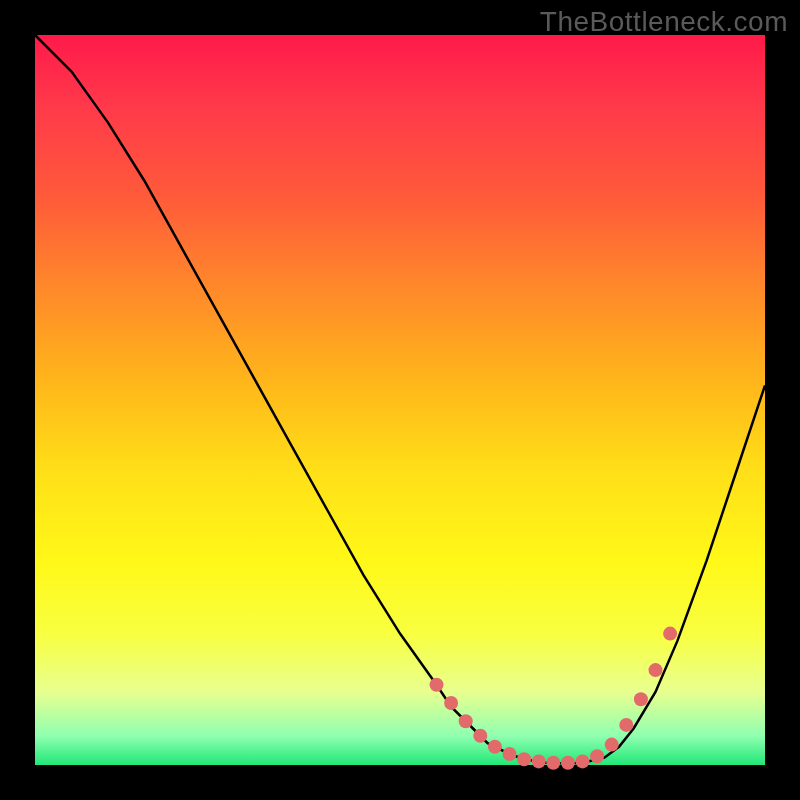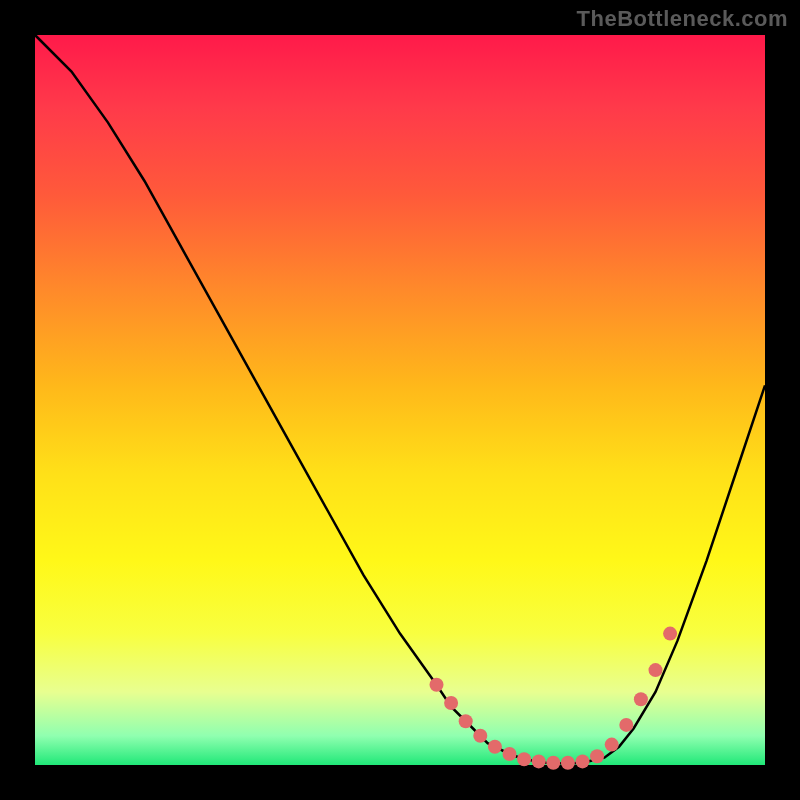--- a/index.html
+++ b/index.html
@@ -9,22 +9,22 @@
     height: 800px;
     background: #000;
     position: relative;
     font-family: Arial, sans-serif;
   }
   .watermark {
     position: absolute;
     top: 6px;
     right: 12px;
     color: #5a5a5a;
-    font-size: 22px;
-    font-weight: 700;
+    font-size: 28px;
+    font-weight: 400;
     letter-spacing: 0.5px;
     z-index: 10;
   }
   .plot-area {
     position: absolute;
     left: 35px;
     top: 35px;
     width: 730px;
     height: 730px;
     background: linear-gradient(to bottom,

